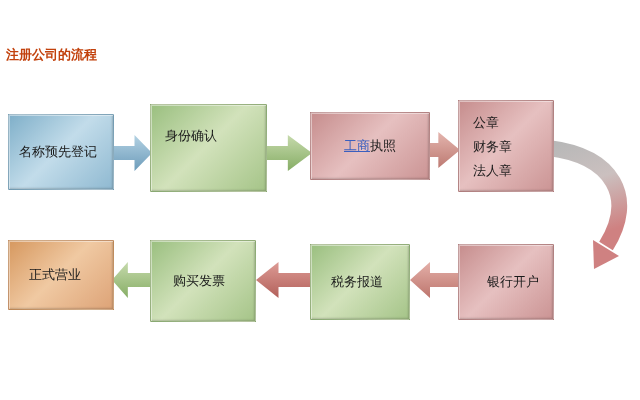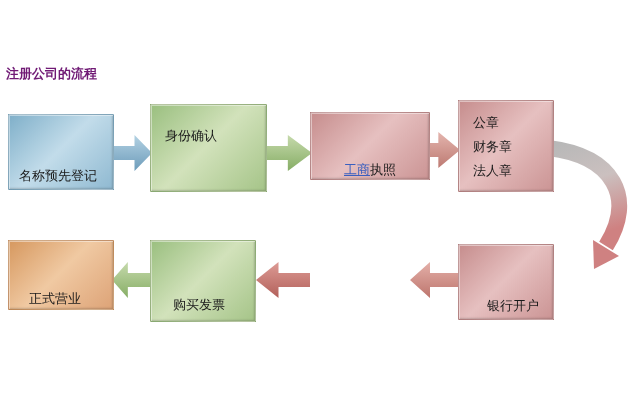--- a/index.html
+++ b/index.html
@@ -11,24 +11,24 @@
   .canvas {
     position: relative;
     width: 640px;
     height: 400px;
     background: #ffffff;
     overflow: hidden;
   }
   .page-title {
     position: absolute;
     left: 6px;
-    top: 65px;
+    top: 46px;
     font-size: 13px;
     font-weight: bold;
-    color: #701a75;
+    color: #c2410c;
   }
   .node {
     position: absolute;
     box-sizing: border-box;
     font-size: 13px;
     color: #1a1a1a;
     z-index: 2;
     box-shadow: inset 1px 1px 0 rgba(255,255,255,0.45),
                 inset -1px -1px 2px rgba(0,0,0,0.18);
     border: 1px solid rgba(0,0,0,0.12);
@@ -37,21 +37,20 @@
   .node-green  { background: linear-gradient(135deg, #9abf7f 0%, #d2e2bb 48%, #a5c488 100%); }
   .node-pink   { background: linear-gradient(135deg, #c68d8d 0%, #e6c0c0 48%, #cb9494 100%); }
   .node-orange { background: linear-gradient(135deg, #d6985f 0%, #f0c9a2 48%, #dda377 100%); }
 
   .node .vcenter {
     position: absolute;
     top: 50%;
     transform: translateY(-50%);
     left: 0;
     width: 100%;
-    margin-top: 24px;
   }
   .arrow {
     position: absolute;
     z-index: 1;
   }
   .curve-arrow {
     position: absolute;
     left: 548px;
     top: 128px;
     width: 92px;
@@ -93,20 +92,23 @@
       <span class="line" style="line-height:24px;">公章</span>
       <span class="line" style="line-height:24px;">财务章</span>
       <span class="line" style="line-height:24px;">法人章</span>
     </div>
   </div>
 
   <div class="node node-pink" style="left:458px; top:244px; width:96px; height:76px;">
     <div class="vcenter" style="padding-left:28px;">银行开户</div>
   </div>
 
+  <div class="node node-green" style="left:310px; top:244px; width:100px; height:76px;">
+    <div class="vcenter" style="padding-left:20px;">税务报道</div>
+  </div>
 
   <div class="node node-green" style="left:150px; top:240px; width:106px; height:82px;">
     <div class="vcenter" style="padding-left:22px;">购买发票</div>
   </div>
 
   <div class="node node-orange" style="left:8px; top:240px; width:106px; height:70px;">
     <div class="vcenter" style="padding-left:20px;">正式营业</div>
   </div>
 
   <svg class="arrow" style="left:110px; top:135px;" width="42" height="36" viewBox="0 0 48 36" preserveAspectRatio="none">

